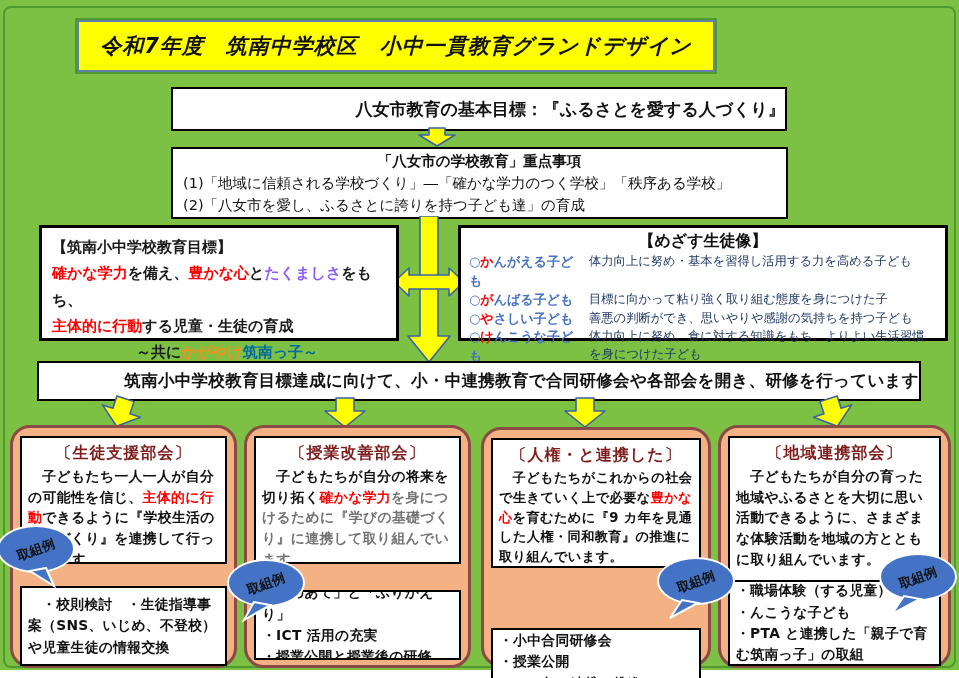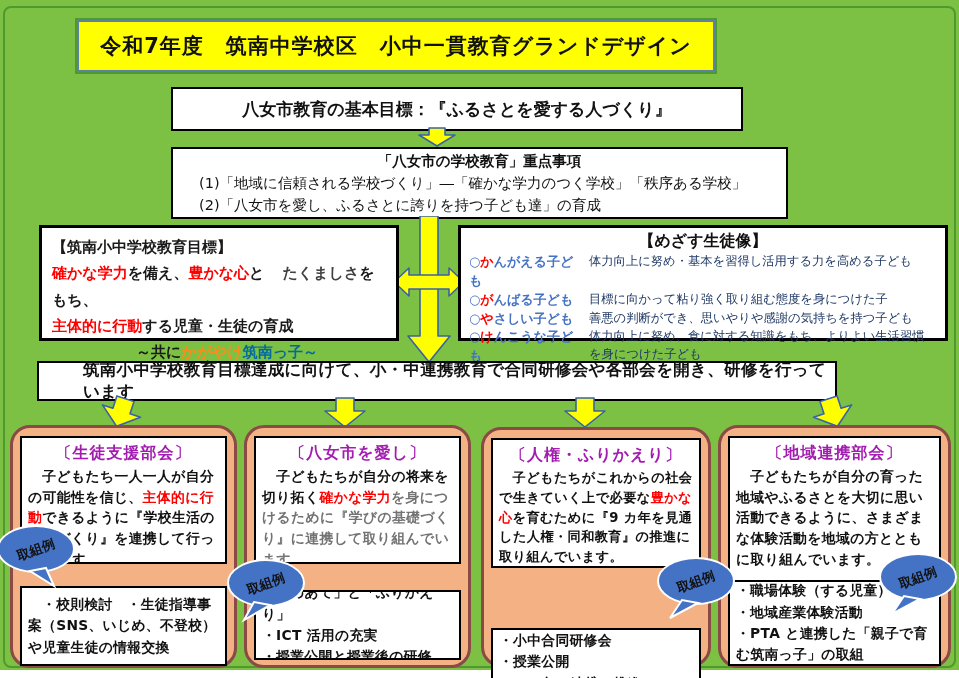--- a/index.html
+++ b/index.html
@@ -4,42 +4,42 @@
 <style>
   html,body{margin:0;padding:0;}
   body{background:#ffffff;font-family:"DejaVu Sans","Liberation Sans",sans-serif;}
   .page{position:relative;width:959px;height:678px;overflow:hidden;background:#fff;}
   .bg{position:absolute;left:0;top:0;width:959px;height:670px;background:var(--bg-green,#7cc143);}
   .frame{position:absolute;left:3px;top:6px;right:3px;bottom:10px;border:2px solid var(--frame-green,#4f9a2e);border-radius:8px;}
   .abs{position:absolute;}
   .box{position:absolute;background:#fff;border:2px solid var(--box-border,#000);box-sizing:border-box;}
   .title-box{position:absolute;left:77px;top:20px;width:638px;height:52px;background:var(--title-yellow,#ffff00);
     border:2px solid var(--title-border,#5d7fa8);box-sizing:border-box;display:flex;align-items:center;justify-content:center;
-    box-shadow:0 0 0 2px var(--frame-green,#4f9a2e);}
+    box-shadow:0 0 0 2px var(--frame-green,#4f9a2e);font-style:italic;}
   .title-box span{font-size:21px;font-weight:bold;letter-spacing:1px;color:#111;}
-  .goal-box{left:171px;top:87px;width:572px;height:44px;display:flex;align-items:center;justify-content:center;}
+  .goal-box{left:171px;top:87px;width:616px;height:44px;display:flex;align-items:center;justify-content:flex-end;}
   .goal-box span{font-size:17px;font-weight:bold;color:#111;}
   .priority-box{left:171px;top:147px;width:617px;height:72px;padding:3px 10px;font-size:14.5px;color:#111;}
   .priority-box .ph{text-align:center;font-weight:bold;margin-bottom:1px;}
-  .priority-box .pi{line-height:1.55;margin-left:16px;}
+  .priority-box .pi{line-height:1.55;}
   .school-goal-box{left:39px;top:225px;width:360px;height:116px;border-width:3px;padding:6px 10px;font-size:15px;font-weight:bold;color:#1a1a1a;}
   .school-goal-box .sg-line{line-height:1.75;}
   .school-goal-box .sg-motto{line-height:1.75;padding-left:84px;}
   .students-box{left:458px;top:225px;width:490px;height:116px;border-width:3px;padding:3px 8px 0 8px;}
   .students-box .sh{text-align:center;font-size:16px;font-weight:bold;color:#111;margin-bottom:1px;}
   .srow{display:grid;grid-template-columns:116px 1fr;column-gap:4px;}
   .slabel{font-size:13px;font-weight:bold;line-height:1.45;}
   .sdesc{font-size:12.3px;color:var(--desc-navy,#1f3864);line-height:1.45;}
-  .banner{left:37px;top:361px;width:800px;height:40px;border-width:2px;display:flex;align-items:center;justify-content:flex-end;padding-left:44px;}
+  .banner{left:37px;top:361px;width:884px;height:40px;border-width:2px;display:flex;align-items:center;justify-content:flex-end;padding-left:44px;}
   .banner span{font-size:16.5px;font-weight:bold;color:#111;letter-spacing:0.3px;}
   .arrow-shape{fill:var(--arrow-yellow,#ffff00);stroke:var(--arrow-outline,#3a62a8);stroke-width:1.6;stroke-linejoin:round;}
   .panel{position:absolute;background:var(--panel-salmon,#f4b183);border:3px solid var(--panel-border,#8a4a45);
     border-radius:20px;box-sizing:border-box;}
   .pbox{position:absolute;left:7px;right:7px;background:#fff;border:2.5px solid #000;box-sizing:border-box;padding:3px 6px;overflow:hidden;}
-  .ptitle{text-align:center;font-size:16px;font-weight:bold;letter-spacing:1px;color:#a21caf;margin-top:2px;}
+  .ptitle{text-align:center;font-size:16px;font-weight:bold;letter-spacing:1px;color:#7f1d1d;margin-top:2px;}
   .pbody{font-size:13.8px;font-weight:600;color:#111;line-height:1.5;letter-spacing:0.4px;margin-top:2px;}
   .pex{font-size:13.8px;font-weight:600;color:#111;line-height:1.55;letter-spacing:0.3px;display:flex;flex-direction:column;justify-content:center;}
   .bubble{position:absolute;z-index:6;}
   .bubble-shape{fill:var(--bubble-blue,#4472c4);stroke:#ffffff;stroke-width:2;}
   .bubble text{fill:#111;font-size:13px;font-weight:bold;}
 </style>
 </head>
 <body style="--bg-green: #7cc143; --frame-green: #4f9a2e; --title-yellow: #ffff00; --title-border: #5d7fa8; --box-border: #000000; --accent-red: #ff0000; --accent-orange: #ff8c1a; --label-blue: #4472c4; --desc-navy: #1f3864; --panel-salmon: #f4b183; --panel-border: #8a4a45; --arrow-yellow: #ffff00; --arrow-outline: #3a62a8; --bubble-blue: #4472c4;">
 
 <div class="page">
@@ -64,21 +64,21 @@
     <div class="pi">(2)「八女市を愛し、ふるさとに誇りを持つ子ども達」の育成</div>
   </div>
 
   <svg class="abs" style="left:393px;top:216px;" width="72" height="148">
     <polygon class="arrow-shape" points="27,0 45,0 45,120 57,120 36,146 15,120 27,120"></polygon>
     <polygon class="arrow-shape" points="1,66 16,52 16,59 56,59 56,52 71,66 56,80 56,73 16,73 16,80"></polygon>
   </svg>
 
   <div class="box school-goal-box">
     <div class="sg-line">【筑南小中学校教育目標】</div>
-    <div class="sg-line"><span style="color: rgb(255, 0, 0);">確かな学力</span><span style="color: rgb(26, 26, 26);">を備え、</span><span style="color: rgb(255, 0, 0);">豊かな心</span><span style="color: rgb(26, 26, 26);">と</span><span style="color: #404040; margin-left: 18px;">たくましさ</span><span style="color: rgb(26, 26, 26);">をもち、</span></div>
+    <div class="sg-line"><span style="color: rgb(255, 0, 0);">確かな学力</span><span style="color: rgb(26, 26, 26);">を備え、</span><span style="color: rgb(255, 0, 0);">豊かな心</span><span style="color: rgb(26, 26, 26);">と</span><span style="color: #8b5cf6;">たくましさ</span><span style="color: rgb(26, 26, 26);">をもち、</span></div>
     <div class="sg-line"><span style="color: rgb(255, 0, 0);">主体的に行動</span><span style="color: rgb(26, 26, 26);">する児童・生徒の育成</span></div>
     <div class="sg-motto"><span style="color: rgb(26, 26, 26);">～共に</span><span style="color: rgb(255, 140, 26);">かがやけ</span><span style="color: #0369a1;">筑南っ子～</span></div>
   </div>
 
   <div class="box students-box">
     <div class="sh">【めざす生徒像】</div>
     <div class="srow">
       <div class="slabel"><span style="color: rgb(68, 114, 196);">○</span><span style="color: rgb(255, 0, 0);">か</span><span style="color: rgb(68, 114, 196);">んがえる子ども</span></div>
       <div class="sdesc">体力向上に努め・基本を習得し活用する力を高める子ども</div>
     </div>
@@ -120,50 +120,50 @@
     </div>
     <div class="pbox pex" style="top:158px;height:80px;">
       <div>　・校則検討　・生徒指導事案（SNS、いじめ、不登校）や児童生徒の情報交換</div>
       <div></div>
       <div></div>
     </div>
   </div>
 
   <div class="panel" style="left:244px;top:425px;width:227px;height:243px;">
     <div class="pbox" style="top:8px;height:128px;">
-      <div class="ptitle">〔八女市を愛し〕</div>
+      <div class="ptitle">〔授業改善部会〕</div>
       <div class="pbody"><span style="color: rgb(17, 17, 17);">　子どもたちが自分の将来を切り拓く</span><span style="color: rgb(255, 0, 0);">確かな学力</span><span style="color: #737373;">を身につけるために『学びの基礎づくり』に連携して取り組んでいます。</span></div>
     </div>
     <div class="pbox pex" style="top:162px;height:70px;">
       <div>・「めあて」と「ふりかえり」</div>
       <div>・ICT 活用の充実</div>
       <div>・授業公開と授業後の研修</div>
     </div>
   </div>
 
   <div class="panel" style="left:481px;top:427px;width:230px;height:240px;">
     <div class="pbox" style="top:8px;height:130px;">
-      <div class="ptitle">〔人権・ふりかえり〕</div>
+      <div class="ptitle">〔人権・と連携した〕</div>
       <div class="pbody" style="font-size:13.2px;"><span style="color: rgb(17, 17, 17);">　子どもたちがこれからの社会で生きていく上で必要な</span><span style="color: rgb(255, 0, 0);">豊かな心</span><span style="color: rgb(17, 17, 17);">を育むために『9 カ年を見通した人権・同和教育』の推進に取り組んでいます。</span></div>
     </div>
     <div class="pbox pex" style="top:158px;height:68px;margin-top:40px;">
       <div>・小中合同研修会</div>
       <div>・授業公開</div>
       <div>・9 カ年の連携と推進</div>
     </div>
   </div>
 
   <div class="panel" style="left:718px;top:425px;width:233px;height:243px;">
     <div class="pbox" style="top:8px;height:158px;">
       <div class="ptitle">〔地域連携部会〕</div>
       <div class="pbody"><span style="color: rgb(17, 17, 17);">　子どもたちが自分の育った地域やふるさとを大切に思い活動できるように、さまざまな体験活動を地域の方とともに取り組んでいます。</span></div>
     </div>
     <div class="pbox pex" style="top:152px;height:86px;">
       <div>・職場体験（する児童）</div>
-      <div>・地域産業体験活動</div>
+      <div>・んこうな子ども</div>
       <div>・PTA と連携した「親子で育む筑南っ子」の取組</div>
     </div>
   </div>
 
   <svg class="bubble" style="left:-6px;top:522px;" width="86" height="68">
     <ellipse class="bubble-shape" cx="42" cy="27" rx="38" ry="23"></ellipse>
     <path class="bubble-shape" d="M52,46 L60,64 L36,49 Z"></path>
     <text x="42" y="32" text-anchor="middle" transform="rotate(-20 42 28)">取組例</text>
   </svg>
   <svg class="bubble" style="left:222px;top:556px;" width="86" height="68">

